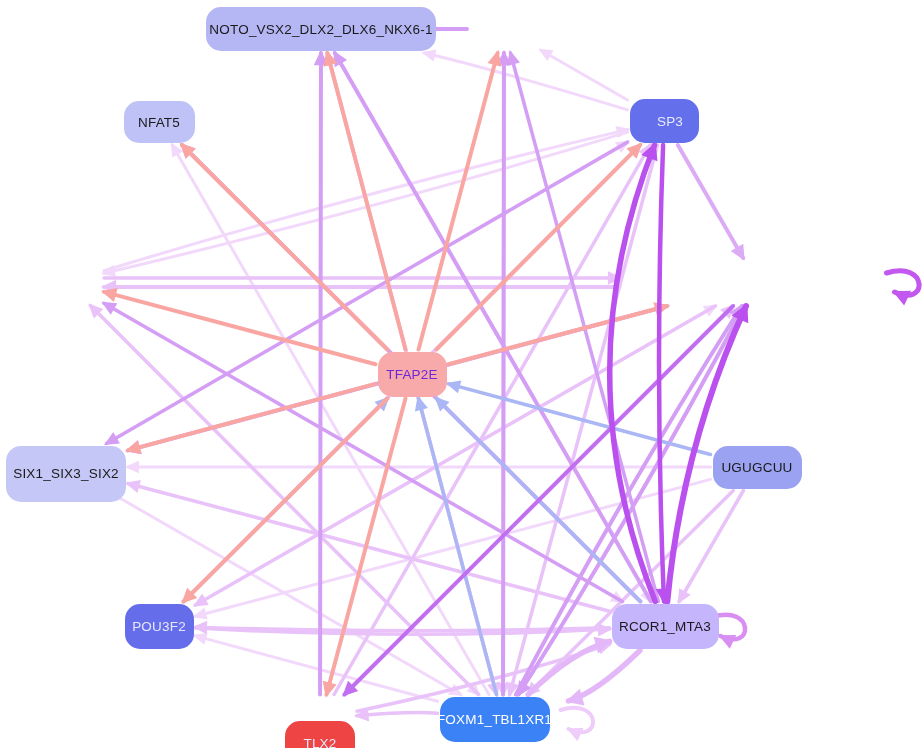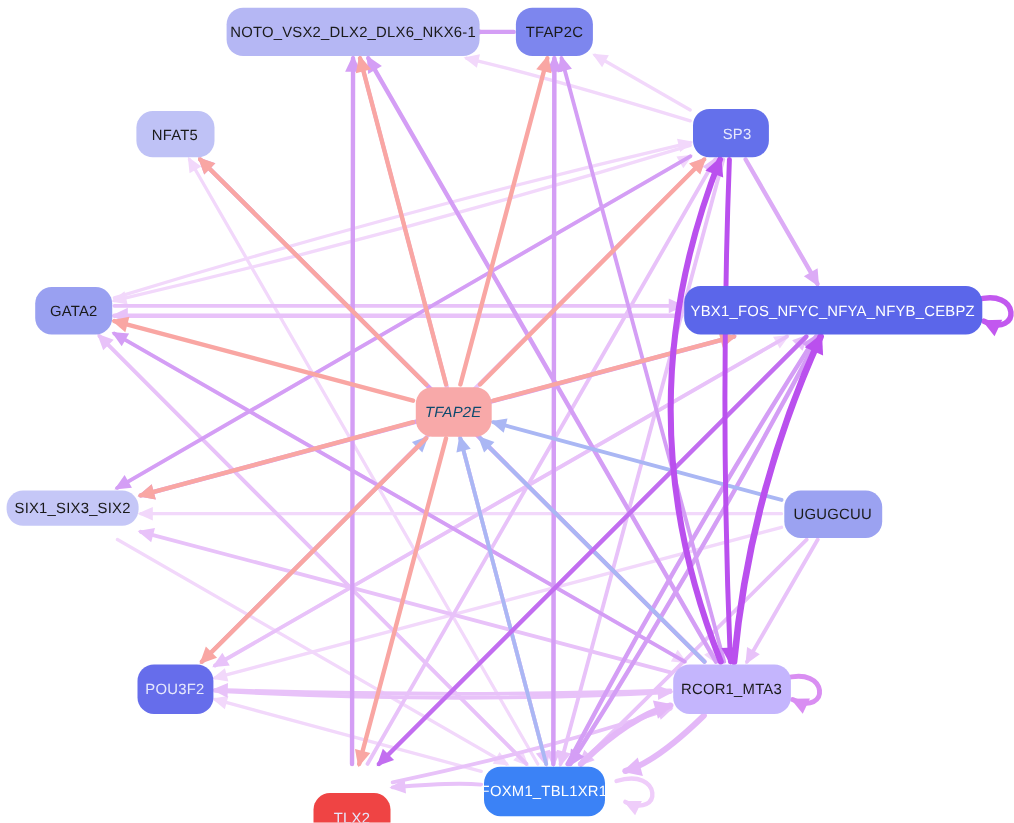--- a/index.html
+++ b/index.html
@@ -161,39 +161,30 @@
       <polygon points="892.690362595598,291.14840592734026 911.1114068798194,290.7545436687351 904.1283354840094,305.5935703848314" fill="#c258ef"></polygon>
       <path d="M 712.5 617 C 754.5 604 754.5 652 720.5 636" stroke="#d98ef2" stroke-width="4.5" fill="none" stroke-linecap="round"></path>
       <polygon points="718.690362595598,635.1484059273403 736.3103762052237,634.9301849462212 729.7531018457437,648.8643929601166" fill="#d98ef2"></polygon>
       <path d="M 560.5 710 C 602.5 697 602.5 745 568.5 729" stroke="#efcdfa" stroke-width="4" fill="none" stroke-linecap="round"></path>
       <polygon points="566.690362595598,728.1484059273403 583.5093455306283,728.1058262237073 577.3778682074781,741.1352155354016" fill="#efcdfa"></polygon>
     </svg>
   <div id="node-layer">
       <div class="node" style="left: 206px; top: 7px; width: 230px; height: 44px; background: rgb(181, 183, 244); color: rgb(26, 26, 26);">
         <span>NOTO_VSX2_DLX2_DLX6_NKX6-1</span>
       </div>
-      <div class="node" style="left: 469px; top: 7px; width: 70px; height: 44px; background: rgb(125, 134, 238); color: rgb(26, 26, 26);">
-        <span>TFAP2C</span>
-      </div>
       <div class="node" style="left: 629.5px; top: 99px; width: 69px; height: 44px; background: rgb(100, 112, 235); color: rgb(230, 232, 252); padding-left: 12px;">
         <span>SP3</span>
       </div>
       <div class="node" style="left: 123.5px; top: 101px; width: 71px; height: 42px; background: rgb(191, 194, 246); color: rgb(26, 26, 26);">
         <span>NFAT5</span>
       </div>
-      <div class="node" style="left: 32px; top: 260.5px; width: 70px; height: 43px; background: rgb(153, 160, 241); color: rgb(26, 26, 26);">
-        <span>GATA2</span>
-      </div>
-      <div class="node" style="left: 621.5px; top: 260px; width: 271px; height: 44px; background: rgb(91, 102, 234); color: rgb(255, 255, 255);">
-        <span>YBX1_FOS_NFYC_NFYA_NFYB_CEBPZ</span>
-      </div>
-      <div class="node" style="left: 377.5px; top: 351.5px; width: 69px; height: 45px; background: rgb(248, 169, 169); color: #0c4a6e; font-style: italic;">
+      <div class="node" style="left: 377.5px; top: 351.5px; width: 69px; height: 45px; background: rgb(248, 169, 169); color: #6d28d9;">
         <span>TFAP2E</span>
       </div>
-      <div class="node" style="left: 6px; top: 445.5px; width: 120px; height: 32px; background: rgb(197, 199, 247); color: rgb(26, 26, 26);">
+      <div class="node" style="left: 6px; top: 445.5px; width: 120px; height: 56px; background: rgb(197, 199, 247); color: rgb(26, 26, 26);">
         <span>SIX1_SIX3_SIX2</span>
       </div>
       <div class="node" style="left: 712.5px; top: 445.5px; width: 89px; height: 43px; background: rgb(155, 162, 241); color: rgb(26, 26, 26);">
         <span>UGUGCUU</span>
       </div>
       <div class="node" style="left: 124.5px; top: 603.5px; width: 69px; height: 45px; background: rgb(102, 109, 235); color: rgb(230, 232, 252);">
         <span>POU3F2</span>
       </div>
       <div class="node" style="left: 611.5px; top: 603.5px; width: 107px; height: 45px; background: #c4b5fd; color: rgb(26, 26, 26);">
         <span>RCOR1_MTA3</span>

